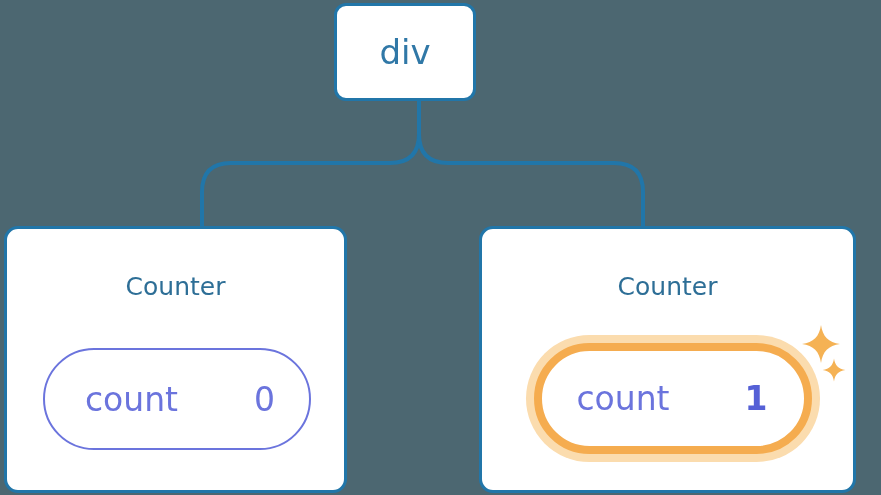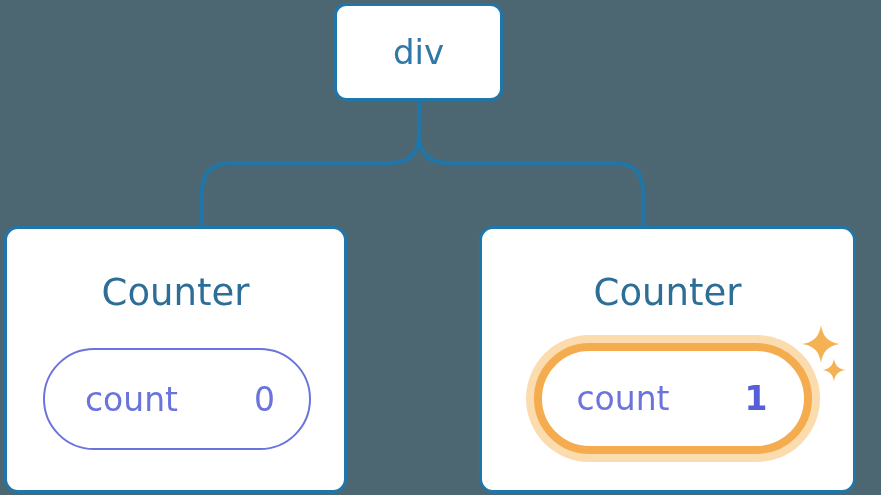--- a/index.html
+++ b/index.html
@@ -4,37 +4,37 @@
 <style>
   html,body { margin:0; padding:0; }
   .stage {
     position:relative; width:881px; height:495px;
     background:#4c6771; overflow:hidden;
     font-family:"DejaVu Sans","Liberation Sans",sans-serif;
   }
   .connector-svg { position:absolute; left:0; top:0; width:881px; height:495px; }
 
   .root-node {
-    position:absolute; left:334px; top:3px; width:169px; height:98px;
+    position:absolute; left:334px; top:3px; width:142px; height:98px;
     box-sizing:border-box; background:#ffffff;
     border:3px solid #2176a9; border-radius:12px;
     display:flex; align-items:center; justify-content:center;
   }
   .root-label { color:#3078a7; font-size:34px; line-height:1; }
 
   .card {
     position:absolute; top:226px; height:267px; box-sizing:border-box;
     background:#ffffff; border:3px solid #2176a9; border-radius:14px;
   }
   .card-left  { left:4px;   width:343px; }
   .card-right { left:479px; width:377px; }
 
   .card-title {
     margin-top:44px; text-align:center;
-    font-size:37px; line-height:1.1; color:#2d6e96; font-weight:500;
+    font-size:25px; line-height:1.1; color:#2d6e96; font-weight:500;
   }
 
   .pill {
     position:absolute; display:flex; align-items:center;
     box-sizing:border-box; background:#ffffff; border-radius:999px;
     overflow:hidden;
   }
   .pill-plain {
     left:36px; top:119px; width:268px; height:102px;
     border:2px solid #6b74dd;

